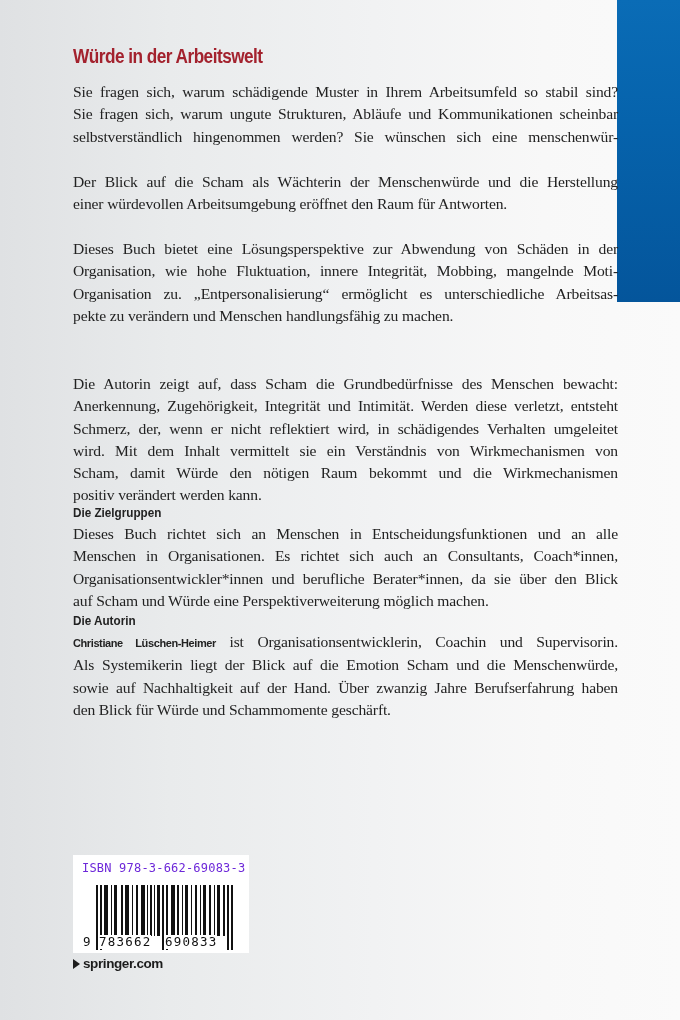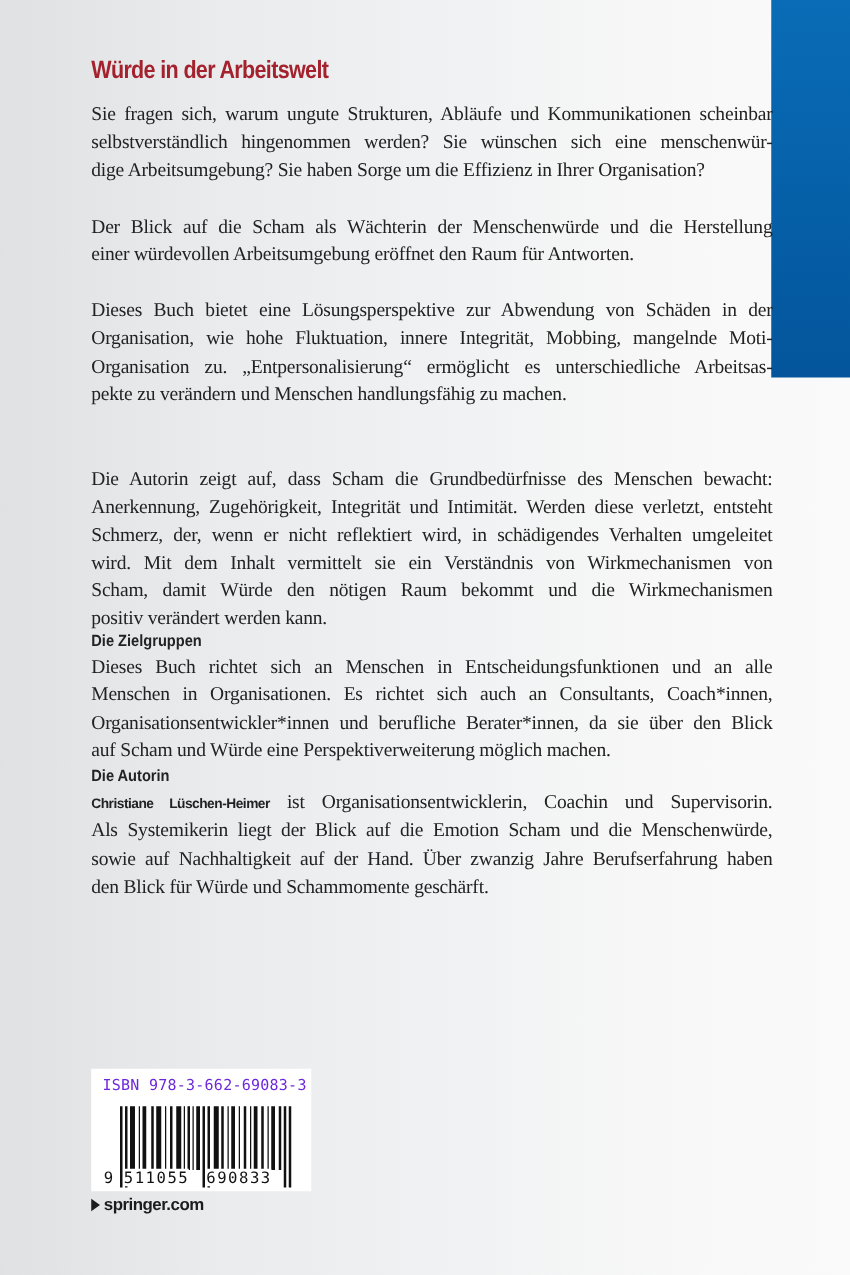--- a/index.html
+++ b/index.html
@@ -66,23 +66,23 @@
   </style>
 </head>
 <body>
 
 <div class="blue-band"></div>
 
 <div class="content">
   <div class="title">Würde in der Arbeitswelt</div>
 
   <div class="para" style="top:81px">
+    <span class="ln">Sie fragen sich, warum schädigende Muster in Ihrem Arbeitsumfeld so stabil sind?</span>
     <span class="ln">Sie fragen sich, warum ungute Strukturen, Abläufe und Kommunikationen scheinbar</span>
     <span class="ln">selbstverständlich hingenommen werden? Sie wünschen sich eine menschenwür-</span>
-    <span class="ln last">dige Arbeitsumgebung? Sie haben Sorge um die Effizienz in Ihrer Organisation?</span>
   </div>
 
   <div class="para" style="top:171px">
     <span class="ln">Der Blick auf die Scham als Wächterin der Menschenwürde und die Herstellung</span>
     <span class="ln last">einer würdevollen Arbeitsumgebung eröffnet den Raum für Antworten.</span>
   </div>
 
   <div class="para" style="top:238px">
     <span class="ln">Dieses Buch bietet eine Lösungsperspektive zur Abwendung von Schäden in der</span>
     <span class="ln">Organisation, wie hohe Fluktuation, innere Integrität, Mobbing, mangelnde Moti-</span>
@@ -144,19 +144,19 @@
     <div class="bar short" style="left:107px;width:1px"></div>
     <div class="bar short" style="left:110px;width:3px"></div>
     <div class="bar short" style="left:116px;width:2px"></div>
     <div class="bar short" style="left:121px;width:1px"></div>
     <div class="bar short" style="left:124px;width:3px"></div>
     <div class="bar short" style="left:130px;width:2px"></div>
     <div class="bar long" style="left:134px;width:2px"></div>
     <div class="bar long" style="left:138px;width:2px"></div>
   </div>
   <div class="digits" style="left:10px">9</div>
-  <div class="digits" style="left:26px">511055</div>
+  <div class="digits" style="left:26px">783662</div>
   <div class="digits" style="left:92px">690833</div>
 </div>
 
 <div class="springer">
   <span class="tri"></span><span>springer.com</span>
 </div>
 
 </body></html>

